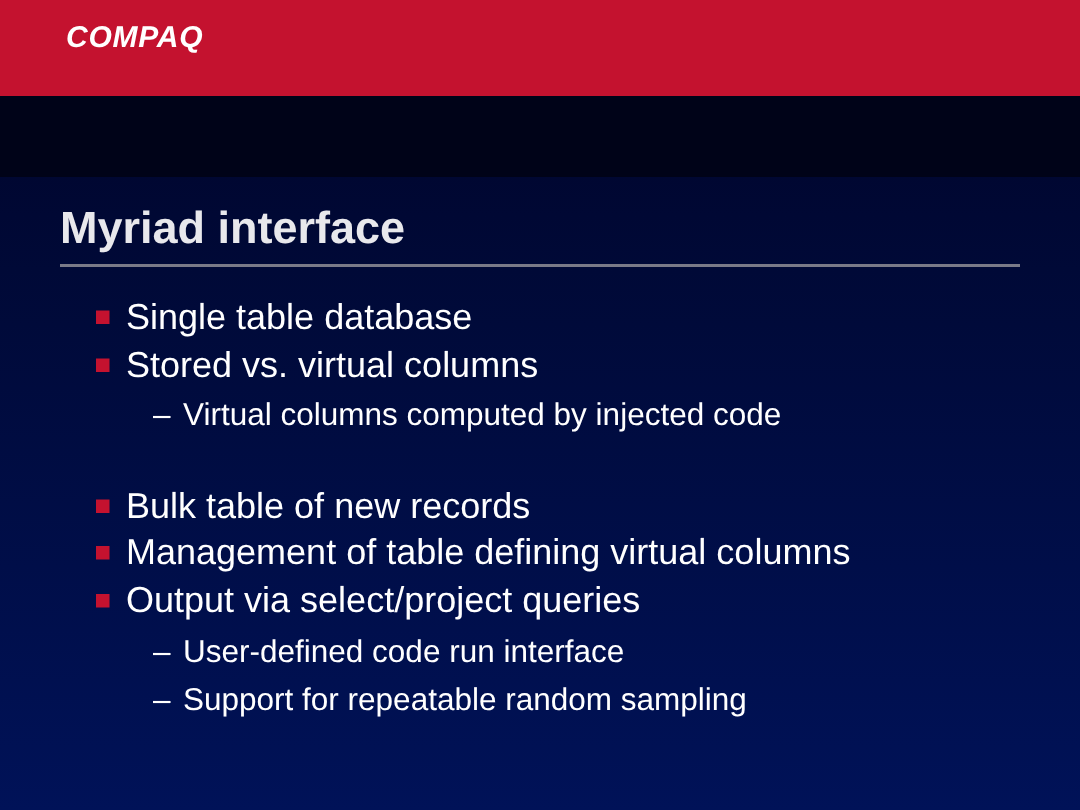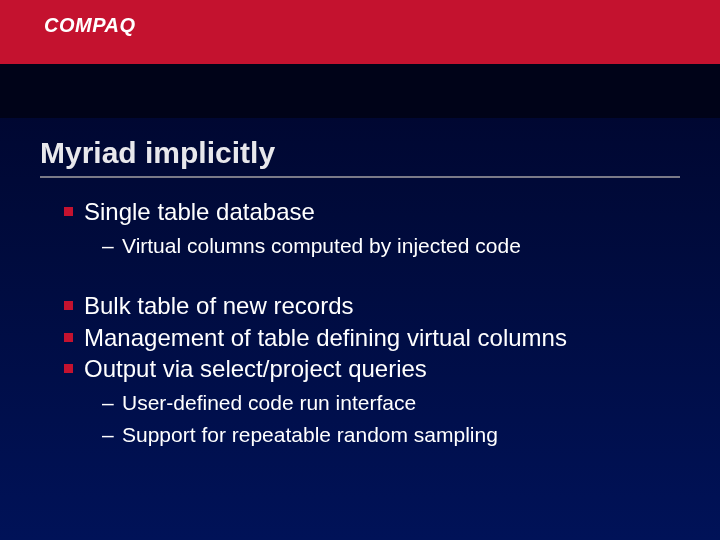--- a/index.html
+++ b/index.html
@@ -99,25 +99,26 @@
 </head>
 <body>
 
 <div class="slide">
   <div class="topbar">
     <div class="logo">COMPAQ</div>
   </div>
   <div class="darkband"></div>
 
   <div class="content">
-    <div class="title">Myriad implicitly</div>
+    <div class="title">Myriad interface</div>
     <div class="underline"></div>
 
     <ul class="main">
       <li>Single table database</li>
+      <li>Stored vs. virtual columns</li>
     </ul>
     <ul class="sub">
       <li>Virtual columns computed by injected code</li>
     </ul>
 
     <div class="gap"></div>
 
     <ul class="main">
       <li>Bulk table of new records</li>
       <li>Management of table defining virtual columns</li>

